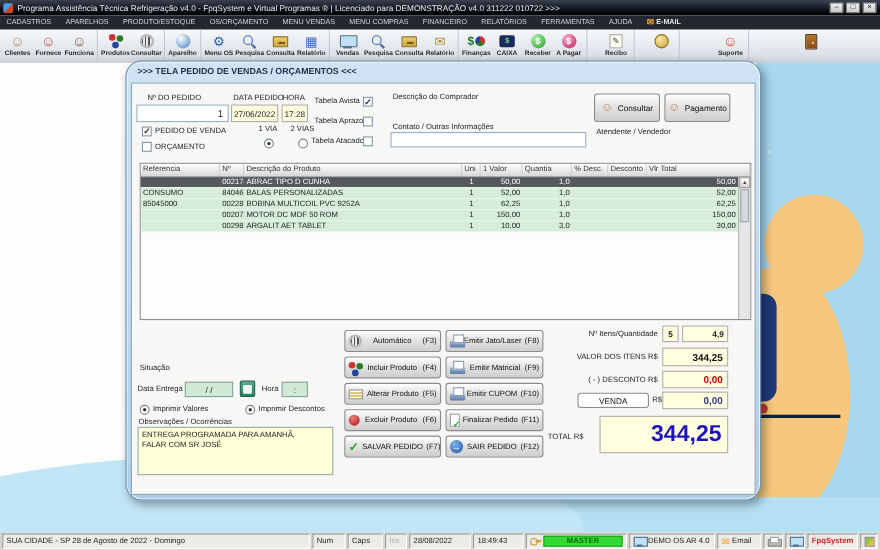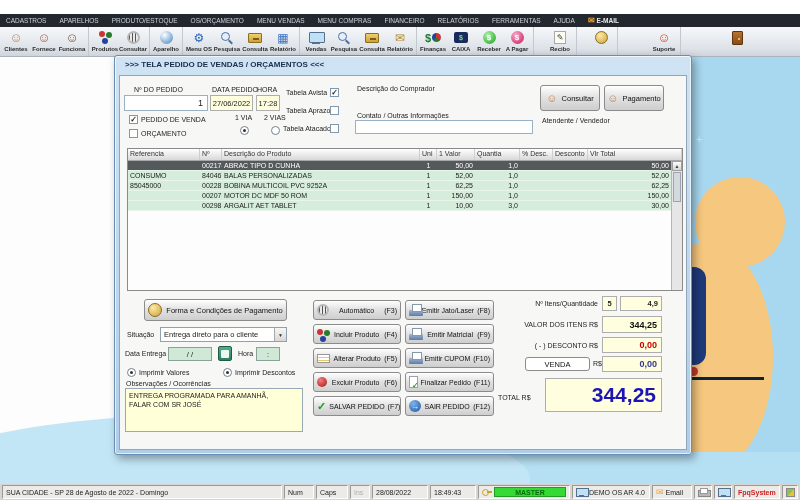--- a/index.html
+++ b/index.html
@@ -73,21 +73,21 @@
   .wp-body { position:absolute; left:-45px; top:185px; width:130px; height:230px; border-radius:50%; background:#f6c77e; }
   .wp-navy { position:absolute; left:-10px; top:210px; width:28px; height:98px; border-radius:12px; background:#1f3a7a; }
   .wp-line { position:absolute; left:0; top:320px; width:76px; height:3px; background:#0d2436; }
   .wp-dot { position:absolute; left:1px; top:310px; width:9px; height:9px; border-radius:50%; background:#c0392b; }
   .wp-spark { position:absolute; left:8px; top:76px; color:#d2ecf8; font-size:11px; }
   .wp-bottom { position:absolute; left:0; right:0; bottom:0; height:32px; background:#b5e0f3; }
   .wp-curve { position:absolute; left:-90px; bottom:-60px; width:620px; height:130px; border-radius:50%; background:#c3e6f6; }
 
   
   .dialog { position:absolute; left:114px; top:55px; width:578px; height:400px;
-    background:linear-gradient(#cfe3f4,#aecde8); border:1px solid #6b8db0; border-radius:3px;
+    background:linear-gradient(#cfe3f4,#aecde8); border:1px solid #6b8db0; border-radius:15px;
     box-shadow:3px 4px 9px rgba(0,0,0,.35), inset 0 0 0 1px rgba(255,255,255,.65); z-index:5; }
   .dtitle { height:18px; line-height:18px; padding-left:10px; font-size:8px; font-weight:bold; color:#1c2f4a; white-space:nowrap; }
   .dclient { position:absolute; left:4px; right:4px; top:19px; bottom:4px; background:#f7f7f5;
     border:1px solid #8fa6bd; }
   .lbl { position:absolute; font-size:7px; color:#222; white-space:nowrap; }
   .fld { position:absolute; border:1px solid #9ab0c4; background:#fff; font-size:7.5px; color:#222;
     display:flex; align-items:center; overflow:hidden; }
   .fld.yellow { background:#ffffdf; border:1px solid #adadad; justify-content:center; }
   .fld.green { background:#cfe9d6; border:1px solid #8aa39a; justify-content:center; }
   .chkrow { position:absolute; display:flex; align-items:center; gap:3px; font-size:7px; color:#222; white-space:nowrap; }
@@ -165,20 +165,29 @@
   .mini-prn::after{content:"";position:absolute;left:2px;top:0;width:6px;height:4px;background:#fff;border:1px solid #999;}
   .brand { color:#cc2222; font-weight:bold; }
   .sb-mail { color:#f0a132; font-size:9px; margin-right:2px; }
   .sb-chip { width:9px; height:9px; background:linear-gradient(135deg,#8bc34a 50%,#f0c030 50%); border:1px solid #888; flex:0 0 auto; }
 </style>
 </head>
 <body>
 
 <div class="screen">
 
+  <div class="titlebar">
+    <span class="app-icon"></span>
+    <span class="title-text">Programa Assistência Técnica Refrigeração v4.0 - FpqSystem e Virtual Programas ® | Licenciado para  DEMONSTRAÇÃO v4.0 311222 010722 &gt;&gt;&gt;</span>
+    <span class="wbtns">
+      <span class="wbtn">–</span>
+      <span class="wbtn">□</span>
+      <span class="wbtn">×</span>
+    </span>
+  </div>
 
   <div class="menubar">
     <span class="mi">CADASTROS</span>
     <span class="mi">APARELHOS</span>
     <span class="mi">PRODUTO/ESTOQUE</span>
     <span class="mi">OS/ORÇAMENTO</span>
     <span class="mi">MENU VENDAS</span>
     <span class="mi">MENU COMPRAS</span>
     <span class="mi">FINANCEIRO</span>
     <span class="mi">RELATÓRIOS</span>
@@ -475,29 +484,21 @@
             <span></span>
             <span></span>
             <span class="ar" style="padding-right:13px;">30,00</span>
         </div>
         <div class="vscroll">
           <div class="vs-btn">▲</div>
           <div class="vs-thumb"></div>
         </div>
       </div>
 
-      <button class="btn" style="left:24px;top:223px;width:143px;height:22px;">
-        <span class="coin" style="width:14px;height:14px;"></span>
-        <span>Forma e Condições de Pagamento</span>
-      </button>
       <span class="lbl" style="left:7px;top:255px;">Situação</span>
-      <div class="combo" style="left:40px;top:251px;width:127px;height:15px;">
-        <span class="cv">Entrega direto para o cliente</span>
-        <span class="cb">▼</span>
-      </div>
       <span class="lbl" style="left:5px;top:274px;">Data Entrega</span>
       <div class="fld green" style="left:48px;top:271px;width:44px;height:14px;">/ /</div>
       <span class="cal-btn" style="left:98px;top:270px;"></span>
       <span class="lbl" style="left:118px;top:274px;">Hora</span>
       <div class="fld green" style="left:136px;top:271px;width:24px;height:14px;">:</div>
 
       <div class="chkrow" style="left:7px;top:292px;">
         <span class="rad on"></span>
         <span>Imprimir Valores</span>
       </div>

